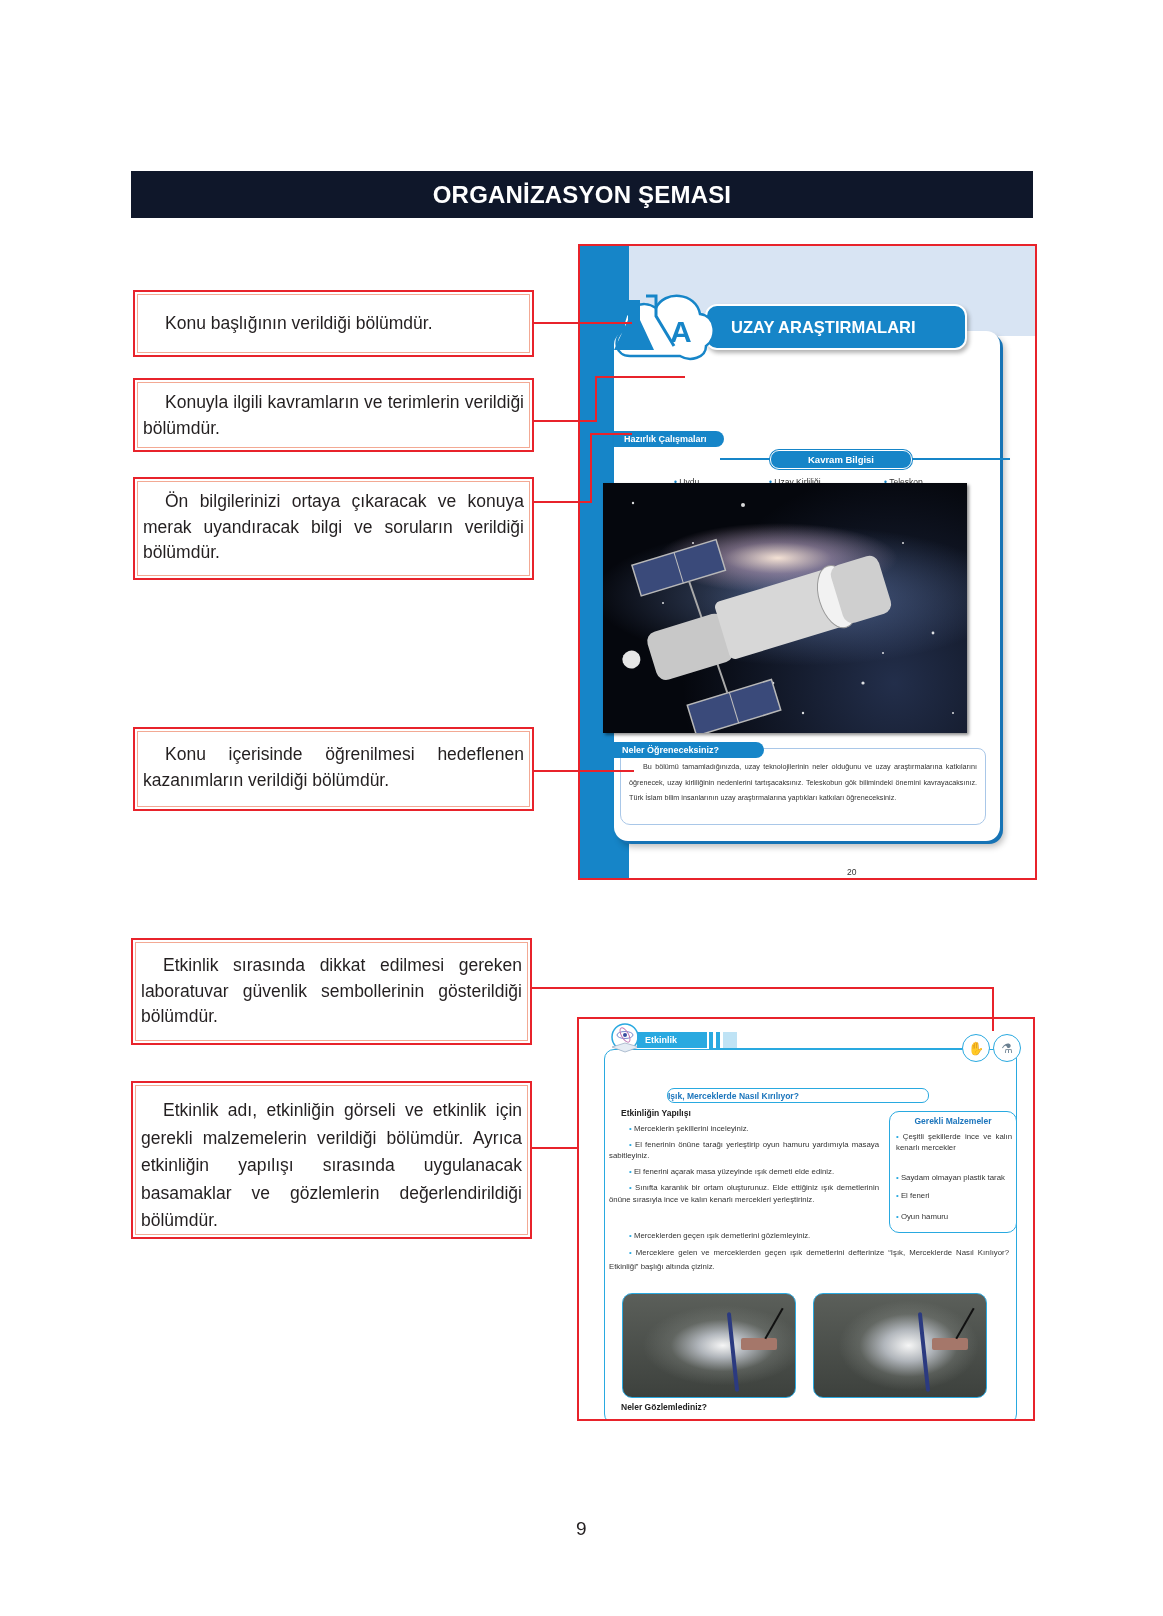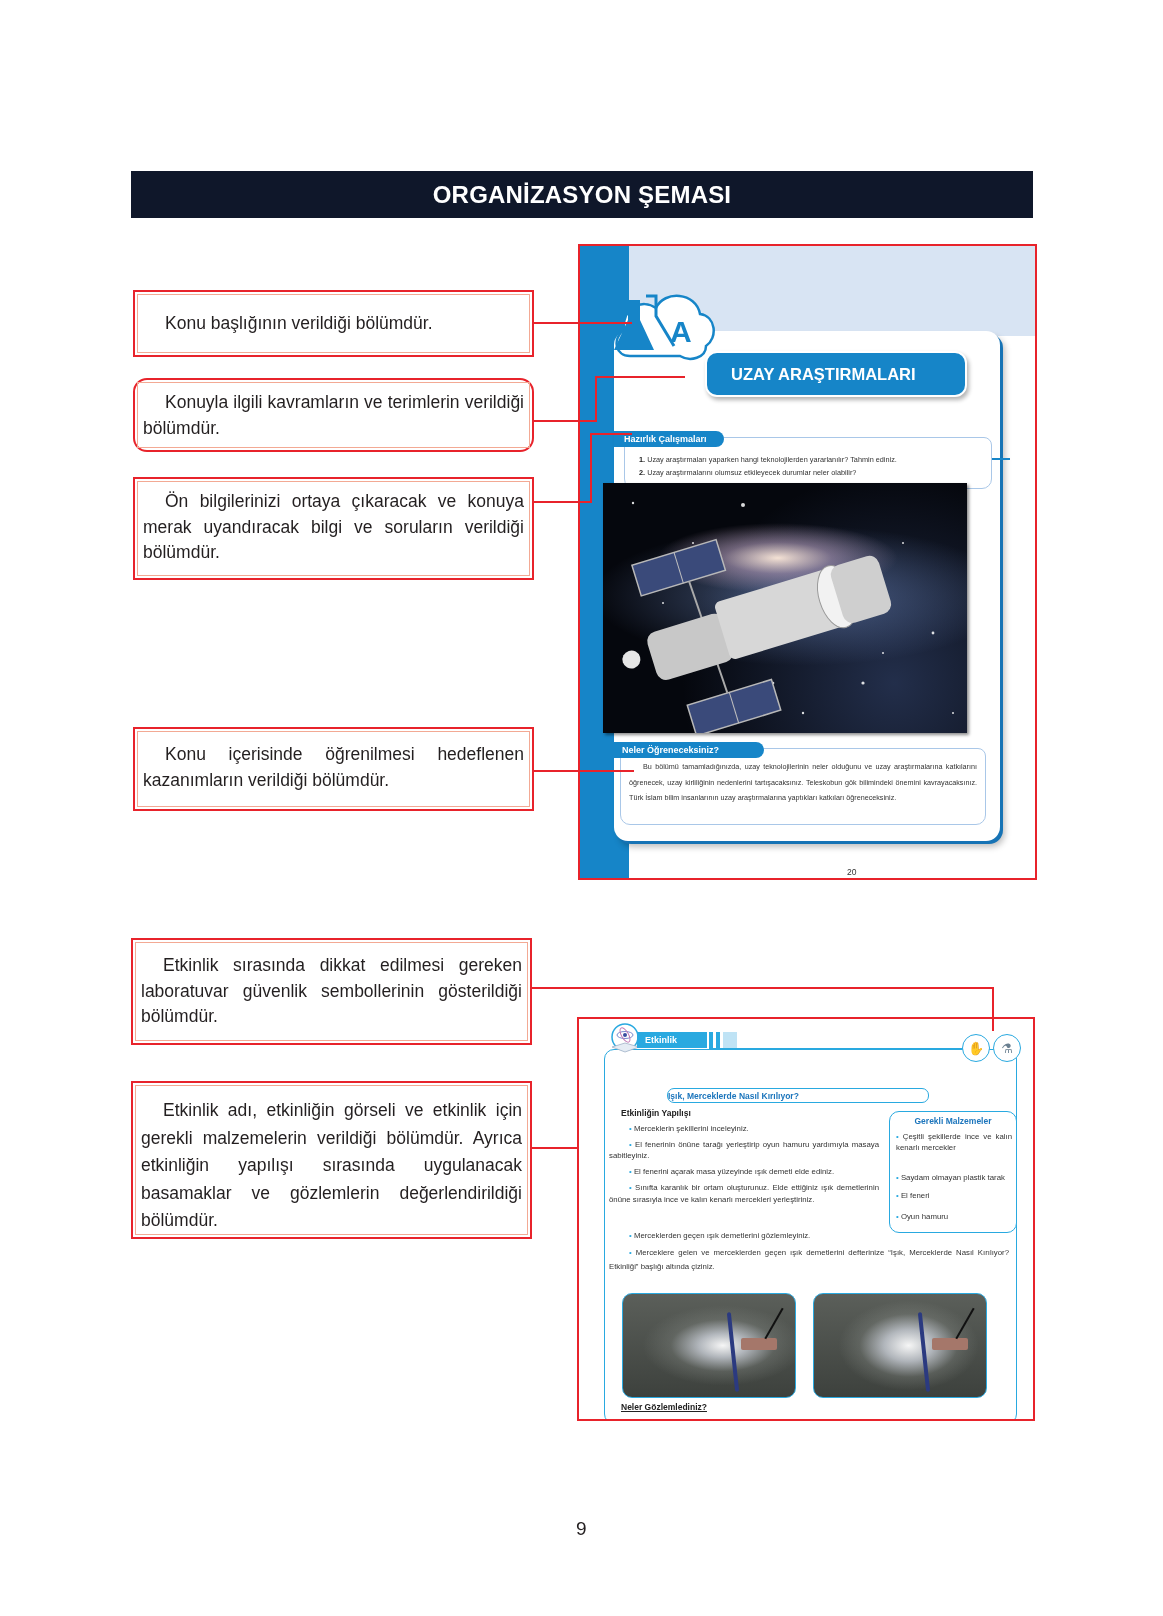--- a/index.html
+++ b/index.html
@@ -8,21 +8,21 @@
   .title-bar { left:131px; top:171px; width:902px; height:47px; background:#0f172a; color:#fff; font-weight:bold; font-size:24px; display:flex; align-items:center; justify-content:center; letter-spacing:0.2px; }
   .note { position:absolute; border:2px solid #E8232B; background:#fff; box-sizing:border-box; }
   .note::before { content:""; position:absolute; left:2px; top:2px; right:2px; bottom:2px; border:1.5px solid #F3A994; pointer-events:none; }
   .note p { margin:0; padding:10px 8px 0 8px; font-size:17.5px; line-height:25.5px; text-align:justify; text-indent:22px; color:#231f20; }
   .line { position:absolute; background:#E8232B; }
   .panel { position:absolute; border:2px solid #E8232B; box-sizing:border-box; background:#fff; overflow:hidden; }
   
   .tp-stripe { position:absolute; left:0; top:0; width:49px; height:100%; background:#1685C8; }
   .tp-band { position:absolute; left:49px; top:0; right:0; height:90px; background:#D8E4F3; }
   .tp-card { position:absolute; left:34px; top:85px; width:386px; height:510px; background:#fff; border-radius:14px; box-shadow:3px 3px 0 #1673B5, 5px 6px 6px rgba(0,0,0,0.25); }
-  .tp-title { position:absolute; left:125px; top:58px; width:262px; height:46px; background:#1685C8; border-radius:12px; border:2px solid #fff; box-shadow:2px 3px 4px rgba(0,0,0,0.3); color:#fff; font-weight:bold; font-size:16.5px; display:flex; align-items:center; padding-left:24px; box-sizing:border-box;margin-top:47px; }
+  .tp-title { position:absolute; left:125px; top:58px; width:262px; height:46px; background:#1685C8; border-radius:12px; border:2px solid #fff; box-shadow:2px 3px 4px rgba(0,0,0,0.3); color:#fff; font-weight:bold; font-size:16.5px; display:flex; align-items:center; padding-left:24px; box-sizing:border-box; }
   .tp-logo { position:absolute; left:30px; top:40px; width:110px; height:75px; }
   .kavram-line { position:absolute; left:106px; top:127px; width:290px; height:2px; background:#1685C8; }
   .kavram-pill { position:absolute; left:156px; top:119px; width:140px; height:17px; background:#1685C8; border-radius:9px; border:1.5px solid #fff; box-shadow:0 0 0 1px #1685C8; color:#fff; font-weight:bold; font-size:9.5px; text-align:center; line-height:17px; }
   .kavram-item { position:absolute; top:146px; font-size:8.5px; color:#333; }
   .kavram-item::before { content:"• "; color:#1685C8; }
   .section-tab { position:absolute; background:#1685C8; color:#fff; font-weight:bold; font-size:9px; height:16px; line-height:16px; padding-left:10px; border-radius:0 9px 9px 0; box-sizing:border-box; }
   .section-box { position:absolute; border:1px solid #A9C7E8; border-radius:0 8px 10px 10px; background:#fff; }
   .q { position:absolute; left:14px; font-size:7.3px; color:#333; }
   .q b { color:#222; }
   .galaxy { position:absolute; left:45px; top:252px; width:364px; height:250px; box-shadow:2px 2px 3px rgba(0,0,0,0.45); background:
@@ -54,21 +54,21 @@
 </head>
 <body>
 
 <div class="abs title-bar">
   <span>ORGANİZASYON ŞEMASI</span>
 </div>
 
 <div class="note" style="left:133px;top:290px;width:401px;height:67px;">
   <p style="padding-top:19px;">Konu başlığının verildiği bölümdür.</p>
 </div>
-<div class="note" style="left:133px;top:378px;width:401px;height:74px;border-radius:14px;">
+<div class="note" style="left:133px;top:378px;width:401px;height:74px;">
   <p style="padding-top:10px;">Konuyla ilgili kavramların ve terimlerin verildiği bölümdür.</p>
 </div>
 <div class="note" style="left:133px;top:477px;width:401px;height:103px;">
   <p style="padding-top:10px;">Ön bilgilerinizi ortaya çıkaracak ve konuya merak uyandıracak bilgi ve soruların verildiği bölümdür.</p>
 </div>
 <div class="note" style="left:133px;top:727px;width:401px;height:84px;">
   <p style="padding-top:13px;">Konu içerisinde öğrenilmesi hedeflenen kazanımların verildiği bölümdür.</p>
 </div>
 
 <div class="note" style="left:131px;top:938px;width:401px;height:107px;">
@@ -83,24 +83,20 @@
   <div class="tp-band"></div>
 
   <div class="tp-card">
 
     <div class="kavram-line"></div>
     <div class="kavram-pill">Kavram Bilgisi</div>
     <div class="kavram-item" style="left:60px;">Uydu</div>
     <div class="kavram-item" style="left:155px;">Uzay Kirliliği</div>
     <div class="kavram-item" style="left:270px;">Teleskop</div>
 
-    <div class="section-box" style="left:10px;top:106px;width:366px;height:50px;">
-      <div class="q" style="top:17px;"><b>1.</b> <span>Uzay araştırmaları yaparken hangi teknolojilerden yararlanılır? Tahmin ediniz.</span></div>
-      <div class="q" style="top:30px;"><b>2.</b> <span>Uzay araştırmalarını olumsuz etkileyecek durumlar neler olabilir?</span></div>
-    </div>
     <div class="section-tab" style="left:0px;top:100px;width:110px;">Hazırlık Çalışmaları</div>
 
     <div class="galaxy" style="left:-11px;top:152px;">
       <svg width="364" height="250" viewBox="0 0 364 250">
         <g fill="#ffffff" opacity="0.85">
           <circle cx="30" cy="20" r="1.2"></circle>
             <circle cx="140" cy="22" r="2"></circle>
             <circle cx="300" cy="60" r="1"></circle>
             <circle cx="330" cy="150" r="1.4"></circle>
           <circle cx="260" cy="200" r="1.6"></circle>
@@ -170,21 +166,21 @@
       <div class="holder"></div>
         <div class="torch"></div>
         <div class="cord"></div>
     </div>
     <div class="photo" style="left:208px;background:radial-gradient(ellipse 70px 45px at 55% 50%, rgba(255,255,255,0.95), rgba(220,225,235,0.7) 35%, rgba(140,145,140,0.3) 70%, rgba(80,85,80,0) 100%), linear-gradient(180deg,#5b5f5a,#3d413d);">
       <div class="holder"></div>
         <div class="torch"></div>
         <div class="cord"></div>
     </div>
 
-    <div class="bp-head" style="left:16px;top:352px;text-decoration:underline;">Neler Gözlemlediniz?</div>
+    <div class="bp-head" style="left:16px;top:352px;">Neler Gözlemlediniz?</div>
     <div class="bp-text" style="left:16px;top:366px;width:390px;"><span class="dot">• </span><span>Işık demetlerini, mercekler üzerine gönderdiğinizde ne gözlemlediniz?</span></div>
   </div>
 
   <svg class="abs" style="left:28px;top:4px;" width="36" height="32" viewBox="0 0 36 32">
     <circle cx="18" cy="14" r="13" fill="#fff" stroke="#29A9E0" stroke-width="1.5"></circle>
     <ellipse cx="18" cy="12" rx="8" ry="3.5" fill="none" stroke="#7a8ccf" stroke-width="1"></ellipse>
     <ellipse cx="18" cy="12" rx="8" ry="3.5" fill="none" stroke="#c07ab5" stroke-width="1" transform="rotate(60 18 12)"></ellipse>
     <circle cx="18" cy="12" r="2" fill="#3a4fa0"></circle>
     <path d="M5 24 L18 20 L32 24 L18 29 Z" fill="#e5ecf4" stroke="#9fb1c6" stroke-width="0.8"></path>
   </svg>

